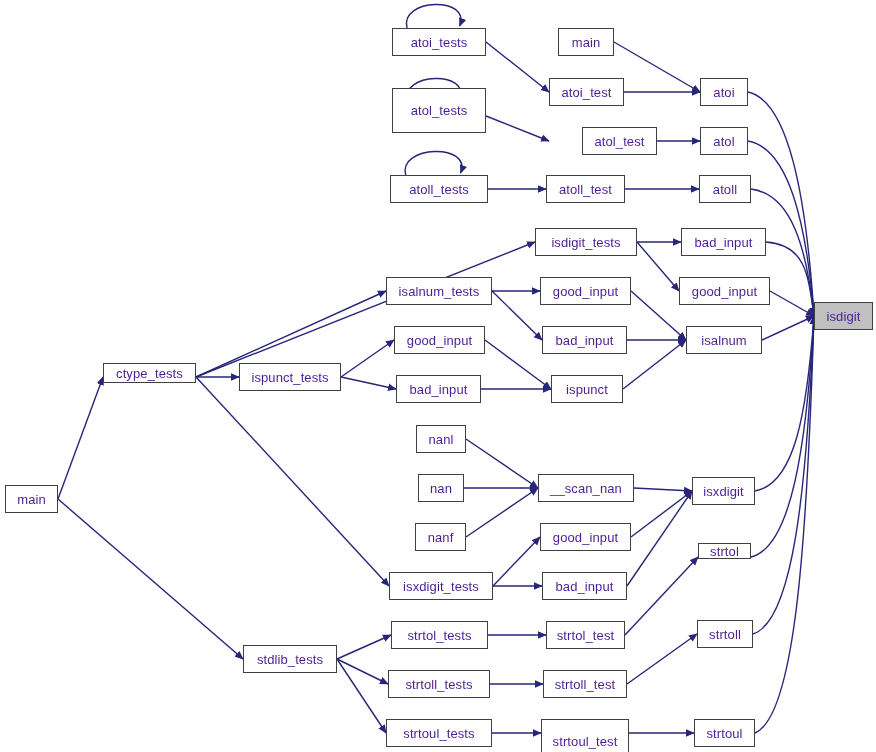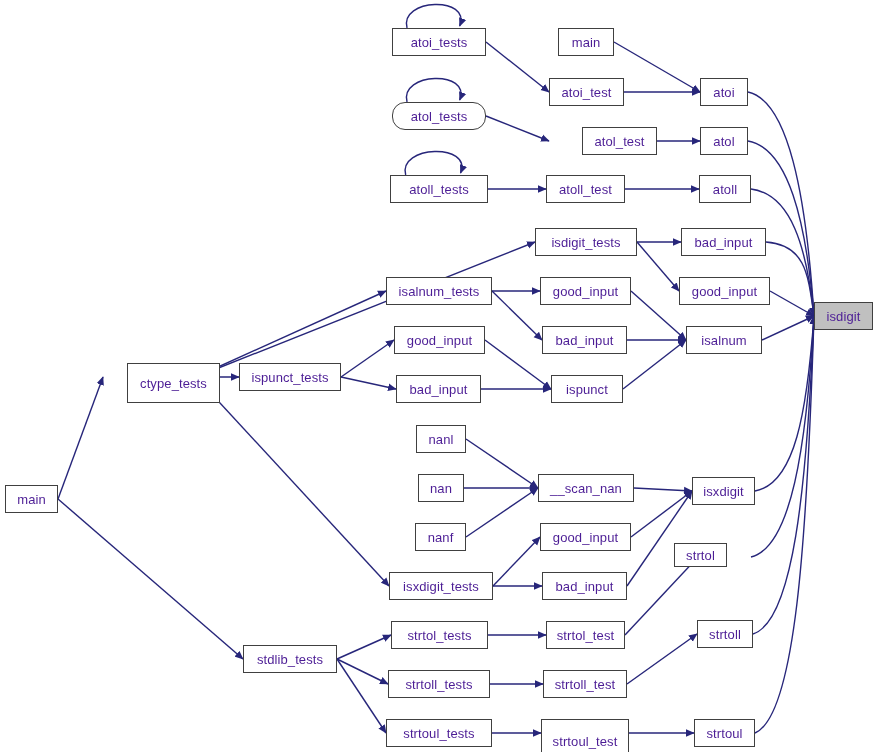--- a/index.html
+++ b/index.html
@@ -104,21 +104,21 @@
       </div>
       <div class="node" style="left: 558px; top: 28px; width: 56px; height: 28px;">
         <span class="lbl">main</span>
       </div>
       <div class="node" style="left: 700px; top: 78px; width: 48px; height: 28px;">
         <span class="lbl">atoi</span>
       </div>
       <div class="node" style="left: 549px; top: 78px; width: 75px; height: 28px;">
         <span class="lbl">atoi_test</span>
       </div>
-      <div class="node" style="left: 392px; top: 102px; width: 94px; height: 28px; border-radius: 13px;">
+      <div class="node" style="left: 392px; top: 88px; width: 94px; height: 45px;">
         <span class="lbl">atol_tests</span>
       </div>
       <div class="node" style="left: 582px; top: 127px; width: 75px; height: 28px;">
         <span class="lbl">atol_test</span>
       </div>
       <div class="node" style="left: 700px; top: 127px; width: 48px; height: 28px;">
         <span class="lbl">atol</span>
       </div>
       <div class="node" style="left: 390px; top: 175px; width: 98px; height: 28px;">
         <span class="lbl">atoll_tests</span>
@@ -149,21 +149,21 @@
       </div>
       <div class="node" style="left: 394px; top: 326px; width: 91px; height: 28px;">
         <span class="lbl">good_input</span>
       </div>
       <div class="node" style="left: 542px; top: 326px; width: 85px; height: 28px;">
         <span class="lbl">bad_input</span>
       </div>
       <div class="node" style="left: 686px; top: 326px; width: 76px; height: 28px;">
         <span class="lbl">isalnum</span>
       </div>
-      <div class="node" style="left: 103px; top: 363px; width: 93px; height: 40px; margin-left: 24px;">
+      <div class="node" style="left: 103px; top: 363px; width: 93px; height: 20px;">
         <span class="lbl">ctype_tests</span>
       </div>
       <div class="node" style="left: 239px; top: 363px; width: 102px; height: 28px;">
         <span class="lbl">ispunct_tests</span>
       </div>
       <div class="node" style="left: 396px; top: 375px; width: 85px; height: 28px;">
         <span class="lbl">bad_input</span>
       </div>
       <div class="node" style="left: 551px; top: 375px; width: 72px; height: 28px;">
         <span class="lbl">ispunct</span>
@@ -182,21 +182,21 @@
       </div>
       <div class="node" style="left: 5px; top: 485px; width: 53px; height: 28px;">
         <span class="lbl">main</span>
       </div>
       <div class="node" style="left: 415px; top: 523px; width: 51px; height: 28px;">
         <span class="lbl">nanf</span>
       </div>
       <div class="node" style="left: 540px; top: 523px; width: 91px; height: 28px;">
         <span class="lbl">good_input</span>
       </div>
-      <div class="node" style="left: 674px; top: 543px; width: 53px; height: 24px;">
+      <div class="node" style="left: 698px; top: 543px; width: 53px; height: 16px;">
         <span class="lbl">strtol</span>
       </div>
       <div class="node" style="left: 389px; top: 572px; width: 104px; height: 28px;">
         <span class="lbl">isxdigit_tests</span>
       </div>
       <div class="node" style="left: 542px; top: 572px; width: 85px; height: 28px;">
         <span class="lbl">bad_input</span>
       </div>
       <div class="node" style="left: 697px; top: 620px; width: 56px; height: 28px;">
         <span class="lbl">strtoll</span>

